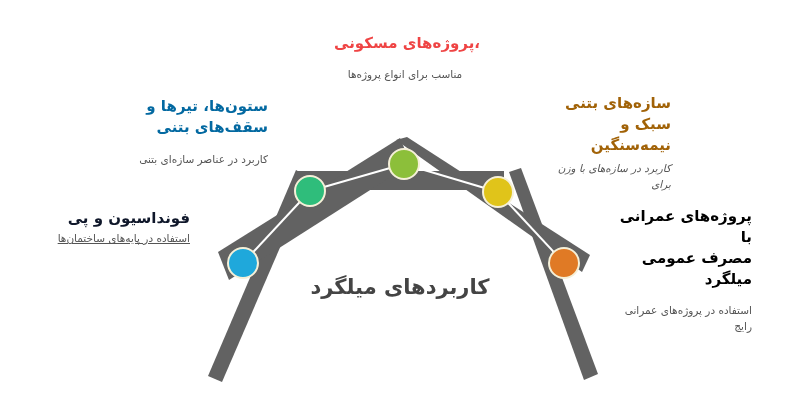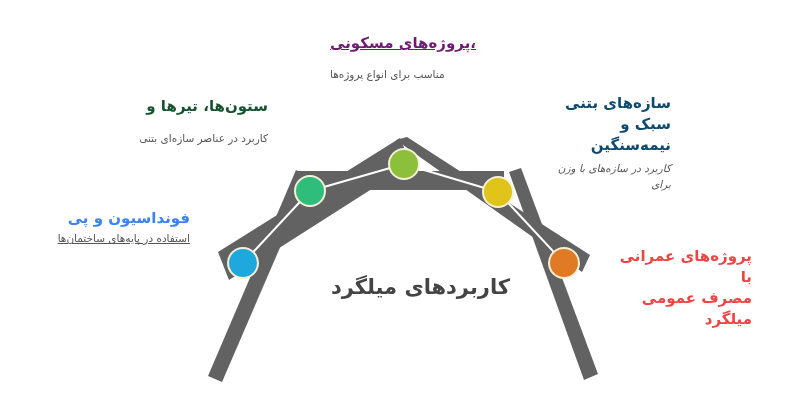--- a/index.html
+++ b/index.html
@@ -2,21 +2,21 @@
 <html><head>
 <meta charset="utf-8">
 <style>
   html, body { margin: 0; padding: 0; background: #ffffff; }
   body { width: 800px; height: 400px; position: relative; overflow: hidden; font-family: "DejaVu Sans", sans-serif; }
   .stage { position: absolute; left: 0; top: 0; width: 800px; height: 400px; }
   svg.arch { position: absolute; left: 0; top: 0; }
   .label { position: absolute; direction: rtl; text-align: right; }
   .title { font-weight: bold; font-size: 15px; line-height: 21px; }
   .desc { font-size: 10.5px; color: #555555; line-height: 16px; margin-top: 14px; text-align: right; }
-  .center-title { position: absolute; left: 290px; top: 272px; width: 220px; direction: rtl;
+  .center-title { position: absolute; left: 290px; top: 272px; width: 220px; text-align: center; direction: rtl;
                   font-weight: bold; font-size: 21px; line-height: 30px; color: #444444; }
 </style>
 </head>
 <body>
 
 <div class="stage">
 
   <svg class="arch" width="800" height="400" viewBox="0 0 800 400">
 
     <polygon points="208,376 222,382 310,178 296,170" fill="#626262"></polygon>
@@ -35,55 +35,60 @@
     <line x1="498" y1="192" x2="564" y2="263" stroke="#ffffff" stroke-width="2"></line>
 
     <circle cx="243" cy="263" r="15" fill="#1fa8db" stroke="#f5f0d8" stroke-width="2"></circle>
     <circle cx="310" cy="191" r="15" fill="#2fbd7b" stroke="#f5f0d8" stroke-width="2"></circle>
     <circle cx="404" cy="164" r="15" fill="#8cbf3a" stroke="#f5f0d8" stroke-width="2"></circle>
     <circle cx="498" cy="192" r="15" fill="#e0c41a" stroke="#f5f0d8" stroke-width="2"></circle>
     <circle cx="564" cy="263" r="15" fill="#e07a25" stroke="#f5f0d8" stroke-width="2"></circle>
   </svg>
 
   <div class="label" style="left:330px; top:33px; width:150px;">
-    <div class="title" style="color:#701a75; text-align:left;text-decoration:underline;">
+    <div class="title" style="color:#ef4444; text-align:right;">
       <div>،پروژه‌های مسکونی</div>
     </div>
-    <div class="desc" style="text-align:left; margin-top:12px;">مناسب برای انواع پروژه‌ها</div>
+    <div class="desc" style="text-align:center; margin-top:12px;">مناسب برای انواع پروژه‌ها</div>
   </div>
 
   <div class="label" style="left:130px; top:96px; width:138px;">
-    <div class="title" style="color:#14532d;">
+    <div class="title" style="color:#0369a1;">
       <div>ستون‌ها، تیرها و</div>
+      <div>سقف‌های بتنی</div>
     </div>
     <div class="desc" style="margin-top:13px;">کاربرد در عناصر سازه‌ای بتنی</div>
   </div>
 
   <div class="label" style="left:536px; top:93px; width:135px;">
-    <div class="title" style="color:#0c4a6e;">
+    <div class="title" style="color:#a16207;">
       <div>سازه‌های بتنی سبک و</div>
       <div>نیمه‌سنگین</div>
     </div>
     <div class="desc" style="margin-top:4px;font-style:italic;">
       <div>کاربرد در سازه‌های با وزن</div>
       <div>برای</div>
     </div>
   </div>
 
   <div class="label" style="left:50px; top:208px; width:140px;">
-    <div class="title" style="color:#3b82f6;">
+    <div class="title" style="color:#0f172a;">
       <div>فونداسیون و پی</div>
     </div>
     <div class="desc" style="margin-top:1px;text-decoration:underline;">استفاده در پایه‌های ساختمان‌ها</div>
   </div>
 
   <div class="label" style="left:612px; top:206px; width:140px;">
-    <div class="title" style="color:#ef4444;margin-top:40px;">
+    <div class="title" style="color:#000000;">
       <div>پروژه‌های عمرانی با</div>
       <div>مصرف عمومی میلگرد</div>
+    </div>
+    <div class="desc" style="margin-top:12px;">
+      <div>استفاده در پروژه‌های عمرانی</div>
+      <div>رایج</div>
     </div>
   </div>
 
   <div class="center-title">
     <div>کاربردهای میلگرد</div>
   </div>
 
 </div>
 
 </body></html>

